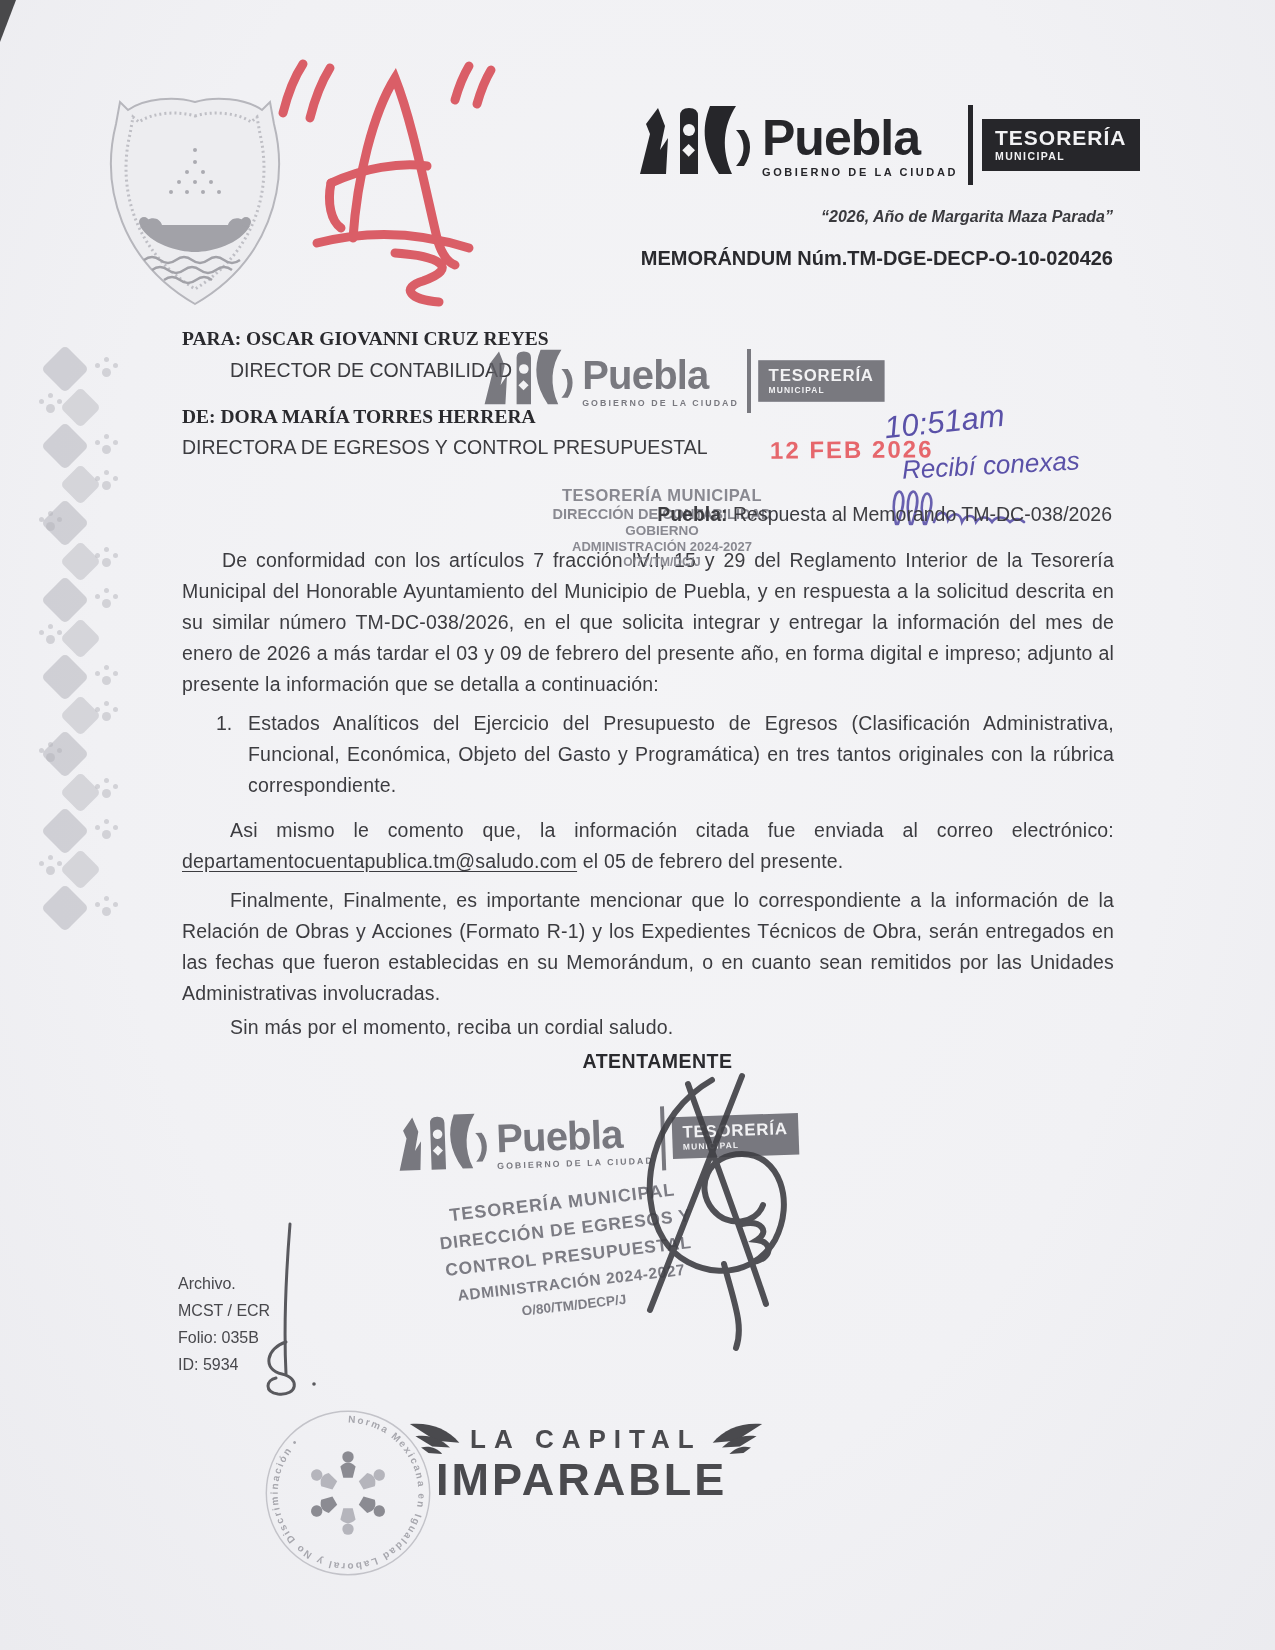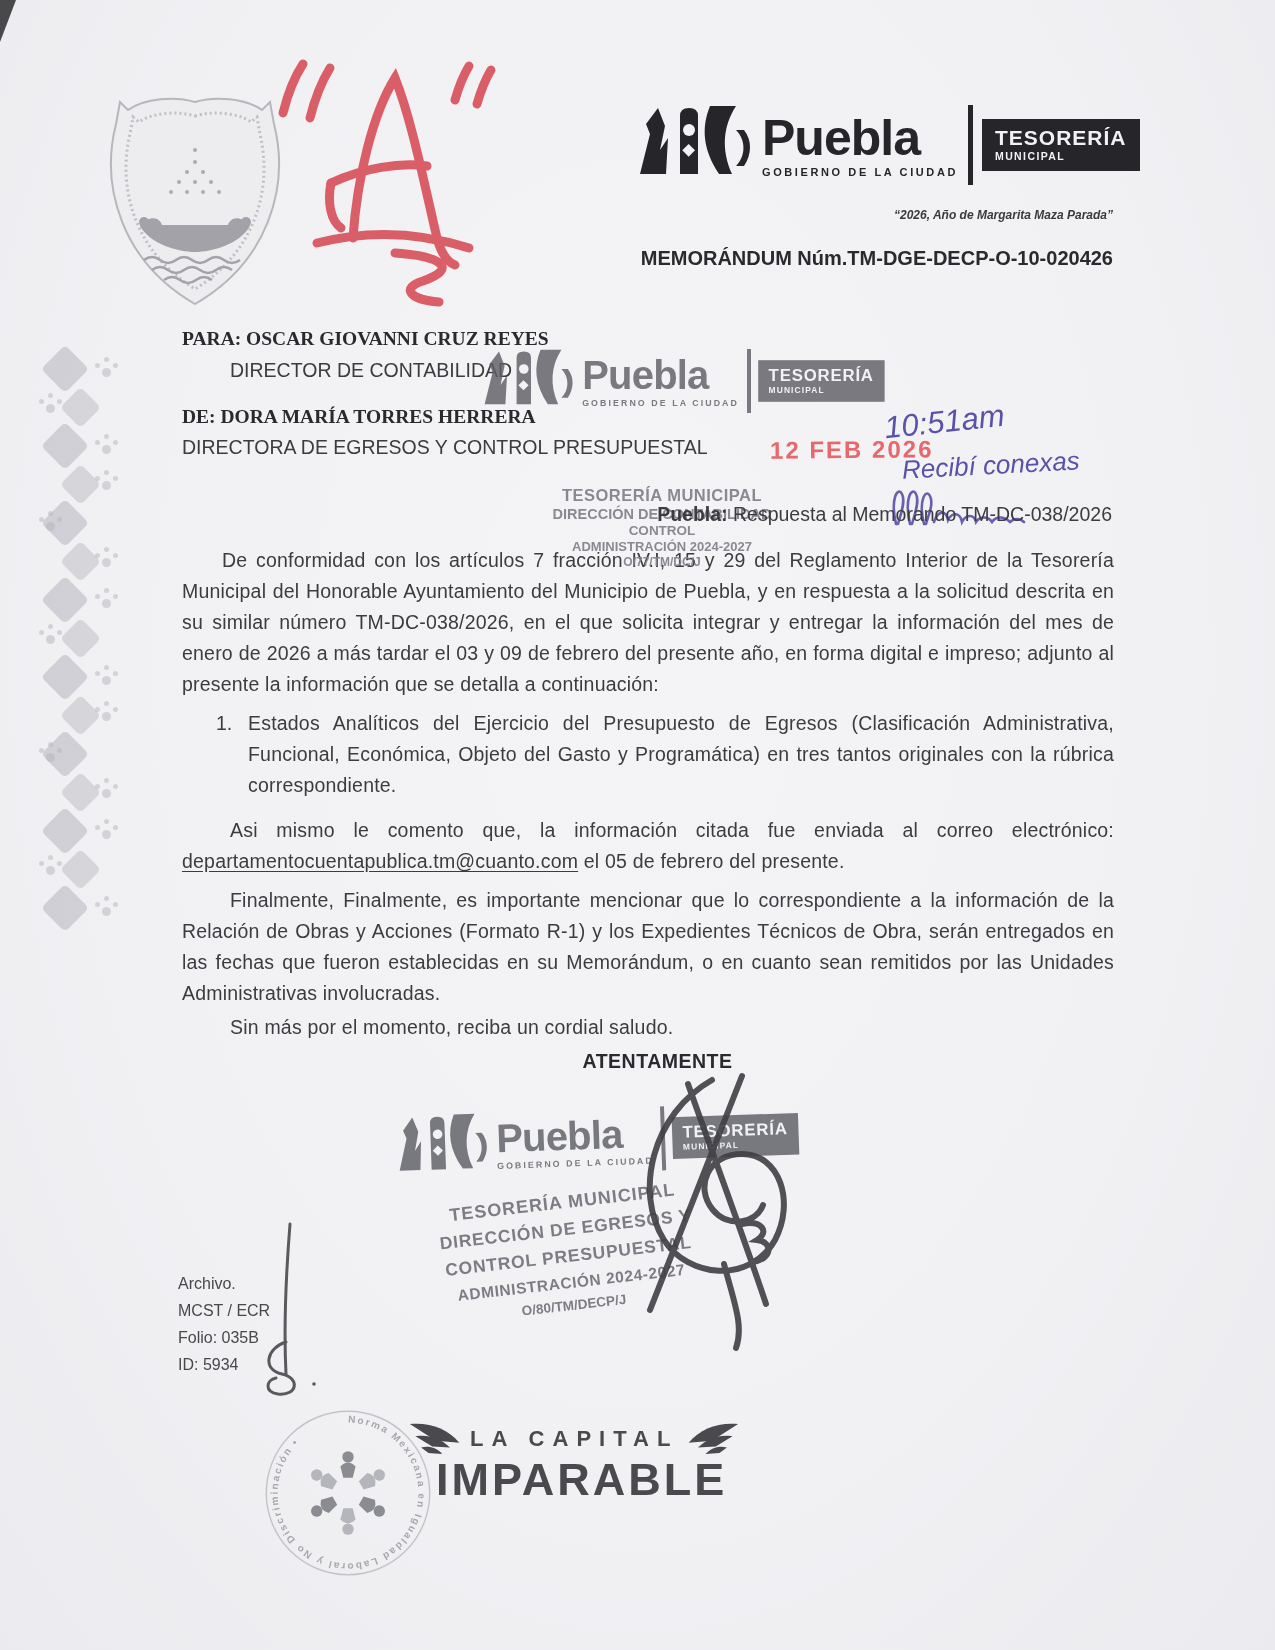--- a/index.html
+++ b/index.html
@@ -31,21 +31,21 @@
   .plogo-icon{width:128px;height:90px;flex:none;color:var(--li);}
   .plogo-word{margin-left:6px;}
   .plogo-name{font-size:50px;font-weight:800;letter-spacing:-1px;line-height:1;color:var(--li);}
   .plogo-tag{font-size:11px;font-weight:700;letter-spacing:2.6px;margin-top:3px;color:var(--li);}
   .plogo-divider{width:5px;height:80px;background:var(--li);margin:0 9px 0 10px;flex:none;}
   .plogo-badge{background:var(--li);color:#f2f2f4;padding:8px 13px 9px;flex:none;}
   .plogo-badge-1{font-size:21px;font-weight:800;letter-spacing:1px;line-height:1;}
   .plogo-badge-2{font-size:10.5px;font-weight:700;letter-spacing:1.4px;margin-top:2px;}
   .stamp-gray{--li:#5e5e66;opacity:.82;}
   
-  .motto{right:162px;top:208px;font-size:12px;font-style:italic;font-weight:600;color:#3a3a3e;}
+  .motto{right:162px;top:208px;font-size:16px;font-style:italic;font-weight:600;color:#3a3a3e;}
   .memo-num{right:162px;top:247px;font-size:20px;font-weight:700;color:var(--ink_strong);}
   .place-date{right:162px;top:275px;font-size:20px;font-weight:700;color:var(--ink_strong);}
   
   .addr-label{left:182px;font-size:19.5px;font-weight:700;color:var(--ink_strong);font-family:Liberation Serif, serif;}
   .addr-title{left:182px;font-size:19.5px;color:var(--ink);}
   
   .rstamp-date{left:770px;top:436px;font-size:24px;font-weight:700;letter-spacing:2px;
                color:var(--red_stamp);opacity:.85;transform:rotate(-.5deg);}
   .hw{color:var(--blue_ink);font-style:italic;}
   .hw-time{left:884px;top:404px;font-size:31px;transform:rotate(-6deg);}
@@ -75,21 +75,21 @@
   .sg1{font-size:18px;letter-spacing:1px;}
   .sg2,.sg3{font-size:17.5px;letter-spacing:.8px;margin-top:6px;}
   .sg4{font-size:15.5px;letter-spacing:.6px;margin-top:7px;}
   .sg5{font-size:13.5px;margin-top:6px;}
   .mid-logo{left:475px;top:345px;transform:scale(.8);transform-origin:left top;}
   
   .archive{left:178px;top:1270px;font-size:16px;line-height:27px;color:#48484c;}
   
   .brand{left:408px;top:1420px;color:#4a4a4e;}
   .brand-top{display:flex;align-items:center;gap:6px;}
-  .brand-l1{font-size:22px;font-weight:700;letter-spacing:8px;}
+  .brand-l1{font-size:26px;font-weight:700;letter-spacing:8px;}
   .brand-l2{font-size:45px;font-weight:800;letter-spacing:3px;margin-top:-4px;margin-left:28px;}
   .wing{width:56px;height:38px;color:#4a4a4e;}
   .wing-left{transform:scaleX(-1);}
   svg{display:block;}
 </style>
 </head>
 <body>
 
 <div id="page">
 
@@ -231,35 +231,35 @@
       <path d="M8,42 C2,16 10,4 14,12 C18,20 12,34 10,42"></path>
       <path d="M22,42 C16,16 24,4 28,12 C32,20 26,34 24,42"></path>
       <path d="M36,42 C30,18 38,6 42,14 C46,22 40,34 38,42"></path>
       <path d="M46,40 C50,28 58,28 60,38 C64,30 72,30 74,40 C78,32 86,32 88,40 C92,34 100,34 104,40 C108,34 116,34 122,40 C126,36 132,36 136,40"></path>
     </svg>
   </div>
 
   <div class="abs rstamp-block">
     <div class="rs1">TESORERÍA MUNICIPAL</div>
     <div class="rs2">DIRECCIÓN DE CONTABILIDAD</div>
-    <div class="rs3">CONTROL</div>
+    <div class="rs3">GOBIERNO</div>
     <div class="rs4">ADMINISTRACIÓN 2024-2027</div>
     <div class="rs5">O/77/TM/DC/J</div>
   </div>
 
   <div class="abs subject-line"><span class="b">Puebla:</span><span> Respuesta al Memorando TM-DC-038/2026</span></div>
 
   <div class="abs bodytext ind" style="top:545px;">De conformidad con los artículos 7 fracción IV.I, 15 y 29 del Reglamento Interior de la Tesorería Municipal del Honorable Ayuntamiento del Municipio de Puebla, y en respuesta a la solicitud descrita en su similar número TM-DC-038/2026, en el que solicita integrar y entregar la información del mes de enero de 2026 a más tardar el 03 y 09 de febrero del presente año, en forma digital e impreso; adjunto al presente la información que se detalla a continuación:</div>
 
   <div class="abs list-row" style="top:708px;">
     <span class="list-num">1.</span>
     <span class="list-text">Estados Analíticos del Ejercicio del Presupuesto de Egresos (Clasificación Administrativa, Funcional, Económica, Objeto del Gasto y Programática) en tres tantos originales con la rúbrica correspondiente.</span>
   </div>
 
-  <div class="abs bodytext" style="top:815px;text-indent:48px;"><span>Asi mismo le comento que, la información citada fue enviada al correo electrónico: </span><span class="email">departamentocuentapublica.tm@cuanto.com</span><span> el 05 de febrero del presente.</span></div>
+  <div class="abs bodytext" style="top:815px;text-indent:48px;"><span>Asi mismo le comento que, la información citada fue enviada al correo electrónico: </span><span class="email">departamentocuentapublica.tm@saludo.com</span><span> el 05 de febrero del presente.</span></div>
 
   <div class="abs bodytext" style="top:885px;text-indent:48px;">Finalmente, Finalmente, es importante mencionar que lo correspondiente a la información de la Relación de Obras y Acciones (Formato R-1) y los Expedientes Técnicos de Obra, serán entregados en las fechas que fueron establecidas en su Memorándum, o en cuanto sean remitidos por las Unidades Administrativas involucradas.</div>
 
   <div class="abs bodytext" style="top:1012px;text-indent:48px;text-align:left;">Sin más por el momento, reciba un cordial saludo.</div>
 
   <div class="abs salutation">ATENTAMENTE</div>
 
   <div class="abs sig-logo">
     <div class="plogo stamp-gray">
       <svg class="plogo-icon" viewBox="0 0 120 90" fill="currentColor">

